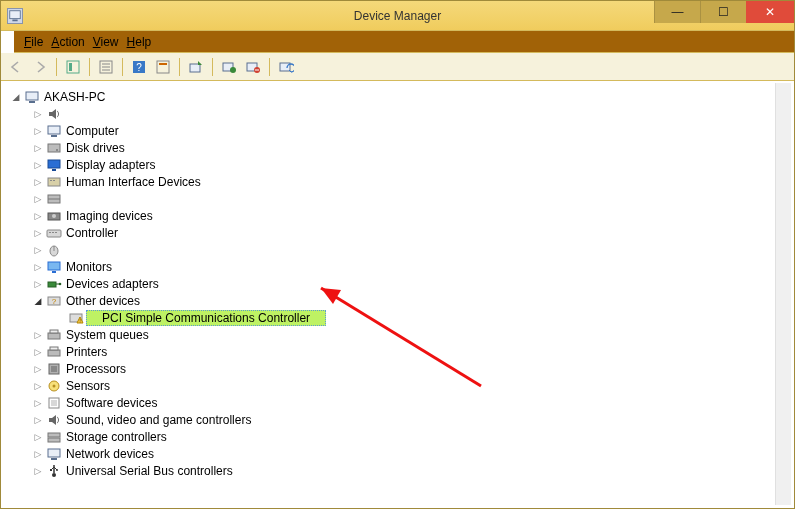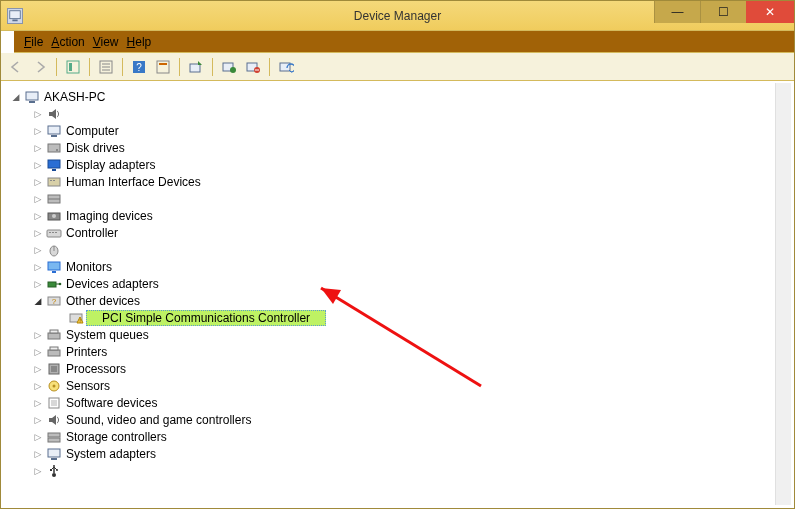--- a/index.html
+++ b/index.html
@@ -342,33 +342,34 @@
     <span class="label">Storage controllers</span>
       </div>
       <div class="node" style="padding-left:26px">
     <span class="expander" style="color:#888">▷</span>
     <span class="icon">
           <svg viewBox="0 0 16 16">
             <rect x="2" y="3" width="12" height="8" fill="#e8eef7" stroke="#5a6f8f"></rect>
             <rect x="5" y="12" width="6" height="2" fill="#5a6f8f"></rect>
           </svg>
         </span>
-    <span class="label">System adapters</span>
+    <span class="label">Network devices</span>
       </div>
       <div class="node" style="padding-left:26px">
     <span class="expander" style="color:#888">▷</span>
     <span class="icon">
           <svg viewBox="0 0 16 16">
             <path d="M8 2v8" stroke="#333" stroke-width="1.5"></path>
             <circle cx="8" cy="12" r="2" fill="#333"></circle>
             <path d="M8 4l3 3M8 4l-3 3" stroke="#333"></path>
             <circle cx="11" cy="7" r="1" fill="#333"></circle>
             <rect x="4" y="6" width="2" height="2" fill="#333"></rect>
           </svg>
         </span>
+    <span class="label">Universal Serial Bus controllers</span>
       </div>
     </div>
   <div class="vscroll"></div>
 
   <svg class="arrow-annot" style="left:300px; top:275px;" width="200" height="130">
     <defs></defs>
     <line x1="180" y1="110" x2="20" y2="12" stroke="#e11" stroke-width="3"></line>
     <polygon points="20,12 40,14 32,28" fill="#e11"></polygon>
   </svg>
 

